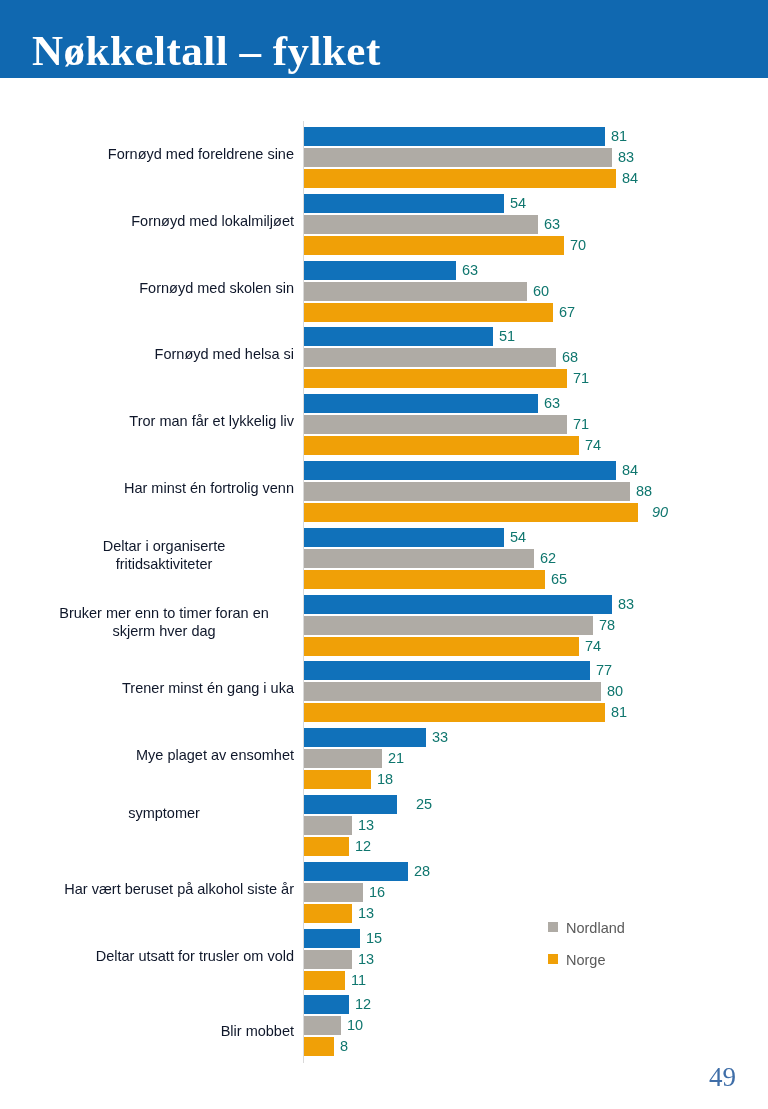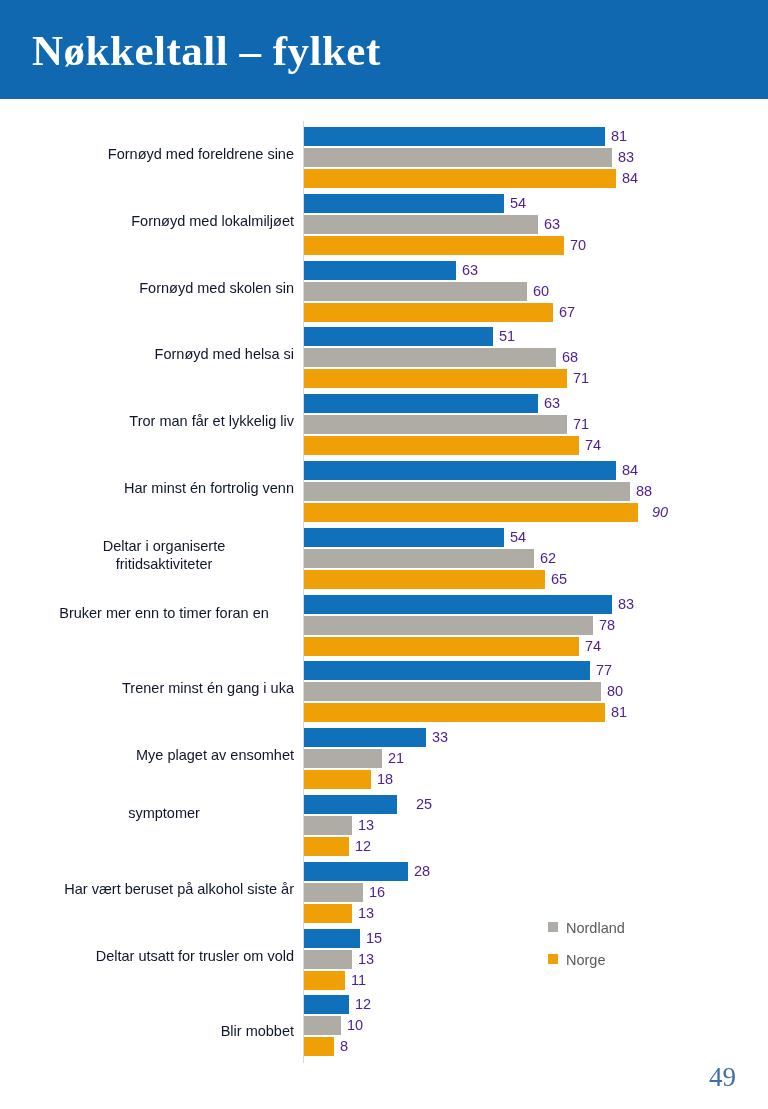--- a/index.html
+++ b/index.html
@@ -14,21 +14,21 @@
     overflow: hidden;
     position: relative;
   }
 
   
   #header-banner {
     position: absolute;
     left: 0;
     top: 0;
     width: 768px;
-    height: 99px;
+    height: 78px;
     background: #1068b0;
   }
   #page-title {
     position: absolute;
     left: 32px;
     top: 26px;
     font-family: "Liberation Serif", serif;
     font-size: 43px;
     font-weight: bold;
     color: #ffffff;
@@ -105,21 +105,21 @@
   .bar.s0 { background: #1071ba; }
   .bar.s1 { background: #afaba5; }
   .bar.s2 { background: #f0a007; }
 
   .bar-value {
     position: absolute;
     top: 0;
     height: 19px;
     line-height: 19px;
     font-size: 14.5px;
-    color: #4c1d95;
+    color: #0f766e;
     white-space: nowrap;
     padding-left: 6px;
   }
 
   
   #legend {
     position: absolute;
     left: 548px;
     top: 812px;
     width: 170px;
@@ -296,20 +296,21 @@
             </div>
             <div class="bar-row">
               <div class="bar s2" style="width: 241px;"></div>
               <div class="bar-value" style="left: 241px;">65</div>
             </div>
           </div>
         </div>
         <div class="bar-group" style="top: 491.6px;">
           <div class="cat-label two-line" style="top: 13px;">
             <div>Bruker mer enn to timer foran en</div>
+            <div>skjerm hver dag</div>
           </div>
           <div class="bars">
             <div class="bar-row">
               <div class="bar s0" style="width: 308px;"></div>
               <div class="bar-value" style="left: 308px;">83</div>
             </div>
             <div class="bar-row">
               <div class="bar s1" style="width: 289px;"></div>
               <div class="bar-value" style="left: 289px;">78</div>
             </div>

